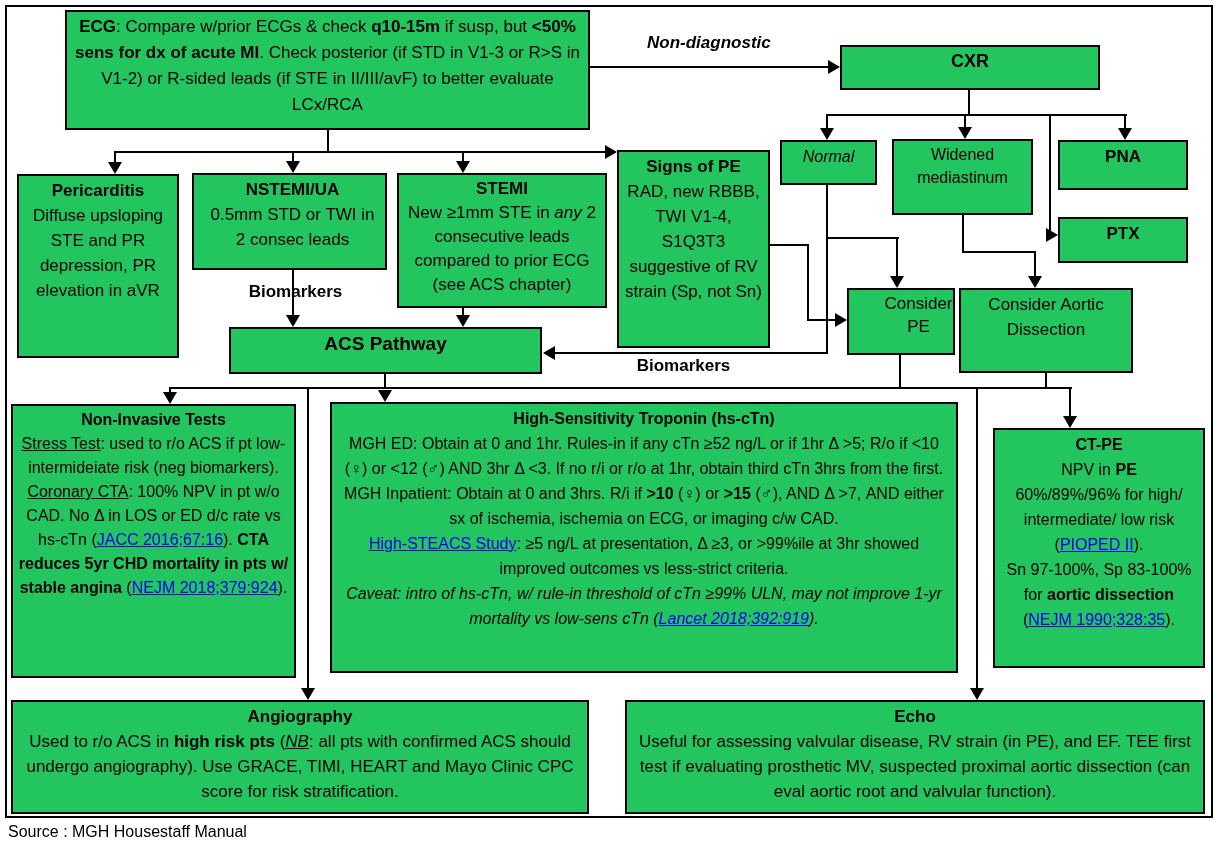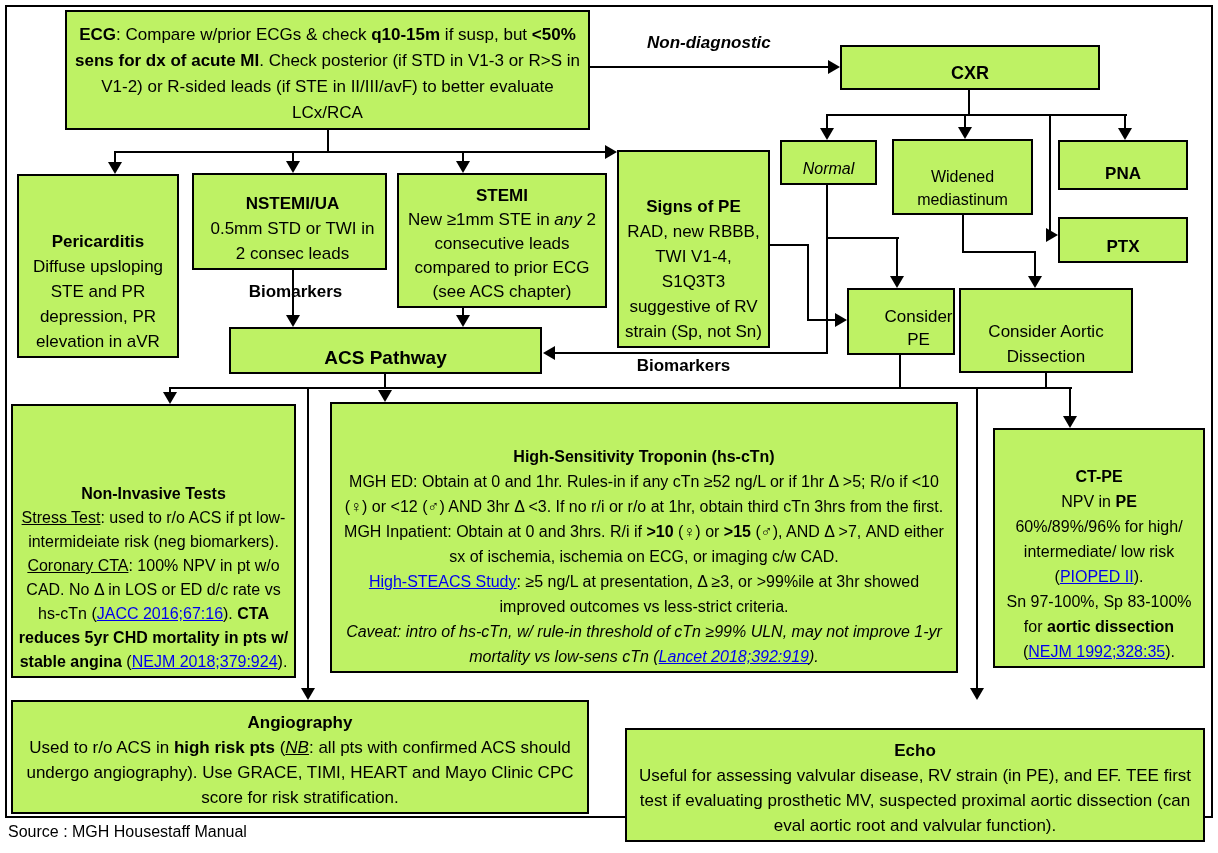--- a/index.html
+++ b/index.html
@@ -3,22 +3,22 @@
 <meta charset="utf-8">
 <style>
   html,body { margin:0; padding:0; background:#ffffff; }
   #stage {
     position:relative; width:1218px; height:853px;
     font-family:"Liberation Sans", sans-serif; color:#000; background:#fff;
     overflow:hidden;
   }
   .frame { position:absolute; left:5px; top:5px; width:1204px; height:809px; border:2px solid #000; }
   .box {
-    position:absolute; background:#bef264; border:2px solid #000; box-sizing:border-box;
-    display:flex; flex-direction:column; align-items:center; justify-content:flex-end;
+    position:absolute; background:#22c55e; border:2px solid #000; box-sizing:border-box;
+    display:flex; flex-direction:column; align-items:center; justify-content:flex-start;
     text-align:center; line-height:25px; font-size:16px; padding:2px 5px;
   }
   .box .title { font-weight:bold; }
   .f17 { font-size:17px; }
   .ln { position:absolute; background:#000; }
   .td { position:absolute; width:0; height:0; border-left:7px solid transparent; border-right:7px solid transparent; border-top:12px solid #000; }
   .tr { position:absolute; width:0; height:0; border-top:7px solid transparent; border-bottom:7px solid transparent; border-left:12px solid #000; }
   .tl { position:absolute; width:0; height:0; border-top:7px solid transparent; border-bottom:7px solid transparent; border-right:12px solid #000; }
   .lab { position:absolute; font-weight:bold; font-size:17px; }
   .link { color:#0000EE; text-decoration:underline; }
@@ -33,21 +33,21 @@
   .b-widened  { left:892px; top:139px; width:141px; height:76px;  line-height:23px; }
   .b-pna      { left:1058px;top:140px; width:130px; height:50px;  font-weight:bold; }
   .b-ptx      { left:1058px;top:217px; width:130px; height:46px;  font-weight:bold; }
   .b-cpe      { left:847px; top:288px; width:108px; height:67px;  line-height:23px;padding-left:40px; }
   .b-cad      { left:959px; top:288px; width:174px; height:85px; }
   .b-acs      { left:229px; top:327px; width:313px; height:47px;  font-size:19px; font-weight:bold; }
   .b-noninv   { left:11px;  top:404px; width:285px; height:274px; line-height:24px; }
   .b-hsctn    { left:330px; top:402px; width:628px; height:271px; line-height:25px; }
   .b-ctpe     { left:993px; top:428px; width:212px; height:240px; }
   .b-angio    { left:11px;  top:700px; width:578px; height:114px; }
-  .b-echo     { left:625px; top:700px; width:580px; height:114px;margin-top:28px; }
+  .b-echo     { left:625px; top:700px; width:580px; height:114px; }
 
   .nondiag   { left:647px; top:33px;  width:160px; font-style:italic; }
   .biom1     { left:238px; top:282px; width:115px; text-align:center; }
   .biom2     { left:626px; top:356px; width:115px; text-align:center; }
   .src       { position:absolute; left:8px; top:823px; font-size:16px; font-weight:normal; }
 </style>
 </head>
 <body>
 
 <div id="stage">
@@ -178,21 +178,21 @@
     <div><span style="text-decoration: underline;">Stress Test</span><span>: used to r/o ACS if pt low-intermideiate risk (neg biomarkers).</span><br><span style="text-decoration: underline;">Coronary CTA</span><span>: 100% NPV in pt w/o CAD. No Δ in LOS or ED d/c rate vs hs-cTn (</span><span class="link">JACC 2016;67:16</span><span>). </span><span style="font-weight: bold;">CTA reduces 5yr CHD mortality in pts w/ stable angina</span><span> (</span><span class="link">NEJM 2018;379:924</span><span>).</span></div>
   </div>
 
   <div class="box b-hsctn">
     <div class="title">High-Sensitivity Troponin (hs-cTn)</div>
     <div><span>MGH ED: Obtain at 0 and 1hr. Rules-in if any cTn ≥52 ng/L or if 1hr Δ &gt;5; R/o if &lt;10 (♀) or &lt;12 (♂) AND 3hr Δ &lt;3. If no r/i or r/o at 1hr, obtain third cTn 3hrs from the first.</span><br><span>MGH Inpatient: Obtain at 0 and 3hrs. R/i if </span><span style="font-weight: bold;">&gt;10</span><span> (♀) or </span><span style="font-weight: bold;">&gt;15</span><span> (♂), AND Δ &gt;7, AND either sx of ischemia, ischemia on ECG, or imaging c/w CAD.</span><br><span class="link">High-STEACS Study</span><span>: ≥5 ng/L at presentation, Δ ≥3, or &gt;99%ile at 3hr showed improved outcomes vs less-strict criteria.</span><br><span style="font-style: italic;">Caveat: intro of hs-cTn, w/ rule-in threshold of cTn ≥99% ULN, may not improve 1-yr mortality vs low-sens cTn (</span><span class="link" style="font-style: italic;">Lancet 2018;392:919</span><span style="font-style: italic;">).</span></div>
   </div>
 
   <div class="box b-ctpe">
     <div class="title">CT-PE</div>
-    <div><span>NPV in </span><span style="font-weight: bold;">PE</span><br><span>60%/89%/96% for high/ intermediate/ low risk (</span><span class="link">PIOPED II</span><span>).</span><br><span>Sn 97-100%, Sp 83-100% for </span><span style="font-weight: bold;">aortic dissection</span><span> (</span><span class="link">NEJM 1992;328:35</span><span>).</span></div>
+    <div><span>NPV in </span><span style="font-weight: bold;">PE</span><br><span>60%/89%/96% for high/ intermediate/ low risk (</span><span class="link">PIOPED II</span><span>).</span><br><span>Sn 97-100%, Sp 83-100% for </span><span style="font-weight: bold;">aortic dissection</span><span> (</span><span class="link">NEJM 1990;328:35</span><span>).</span></div>
   </div>
 
   <div class="box b-angio f17">
     <div class="title">Angiography</div>
     <div><span>Used to r/o ACS in </span><span style="font-weight: bold;">high risk pts</span><span> (</span><span style="font-style: italic; text-decoration: underline;">NB</span><span>: all pts with confirmed ACS should undergo angiography). Use GRACE, TIMI, HEART and Mayo Clinic CPC score for risk stratification.</span></div>
   </div>
 
   <div class="box b-echo f17">
     <div class="title">Echo</div>
     <div>Useful for assessing valvular disease, RV strain (in PE), and EF. TEE first test if evaluating prosthetic MV, suspected proximal aortic dissection (can eval aortic root and valvular function).</div>

